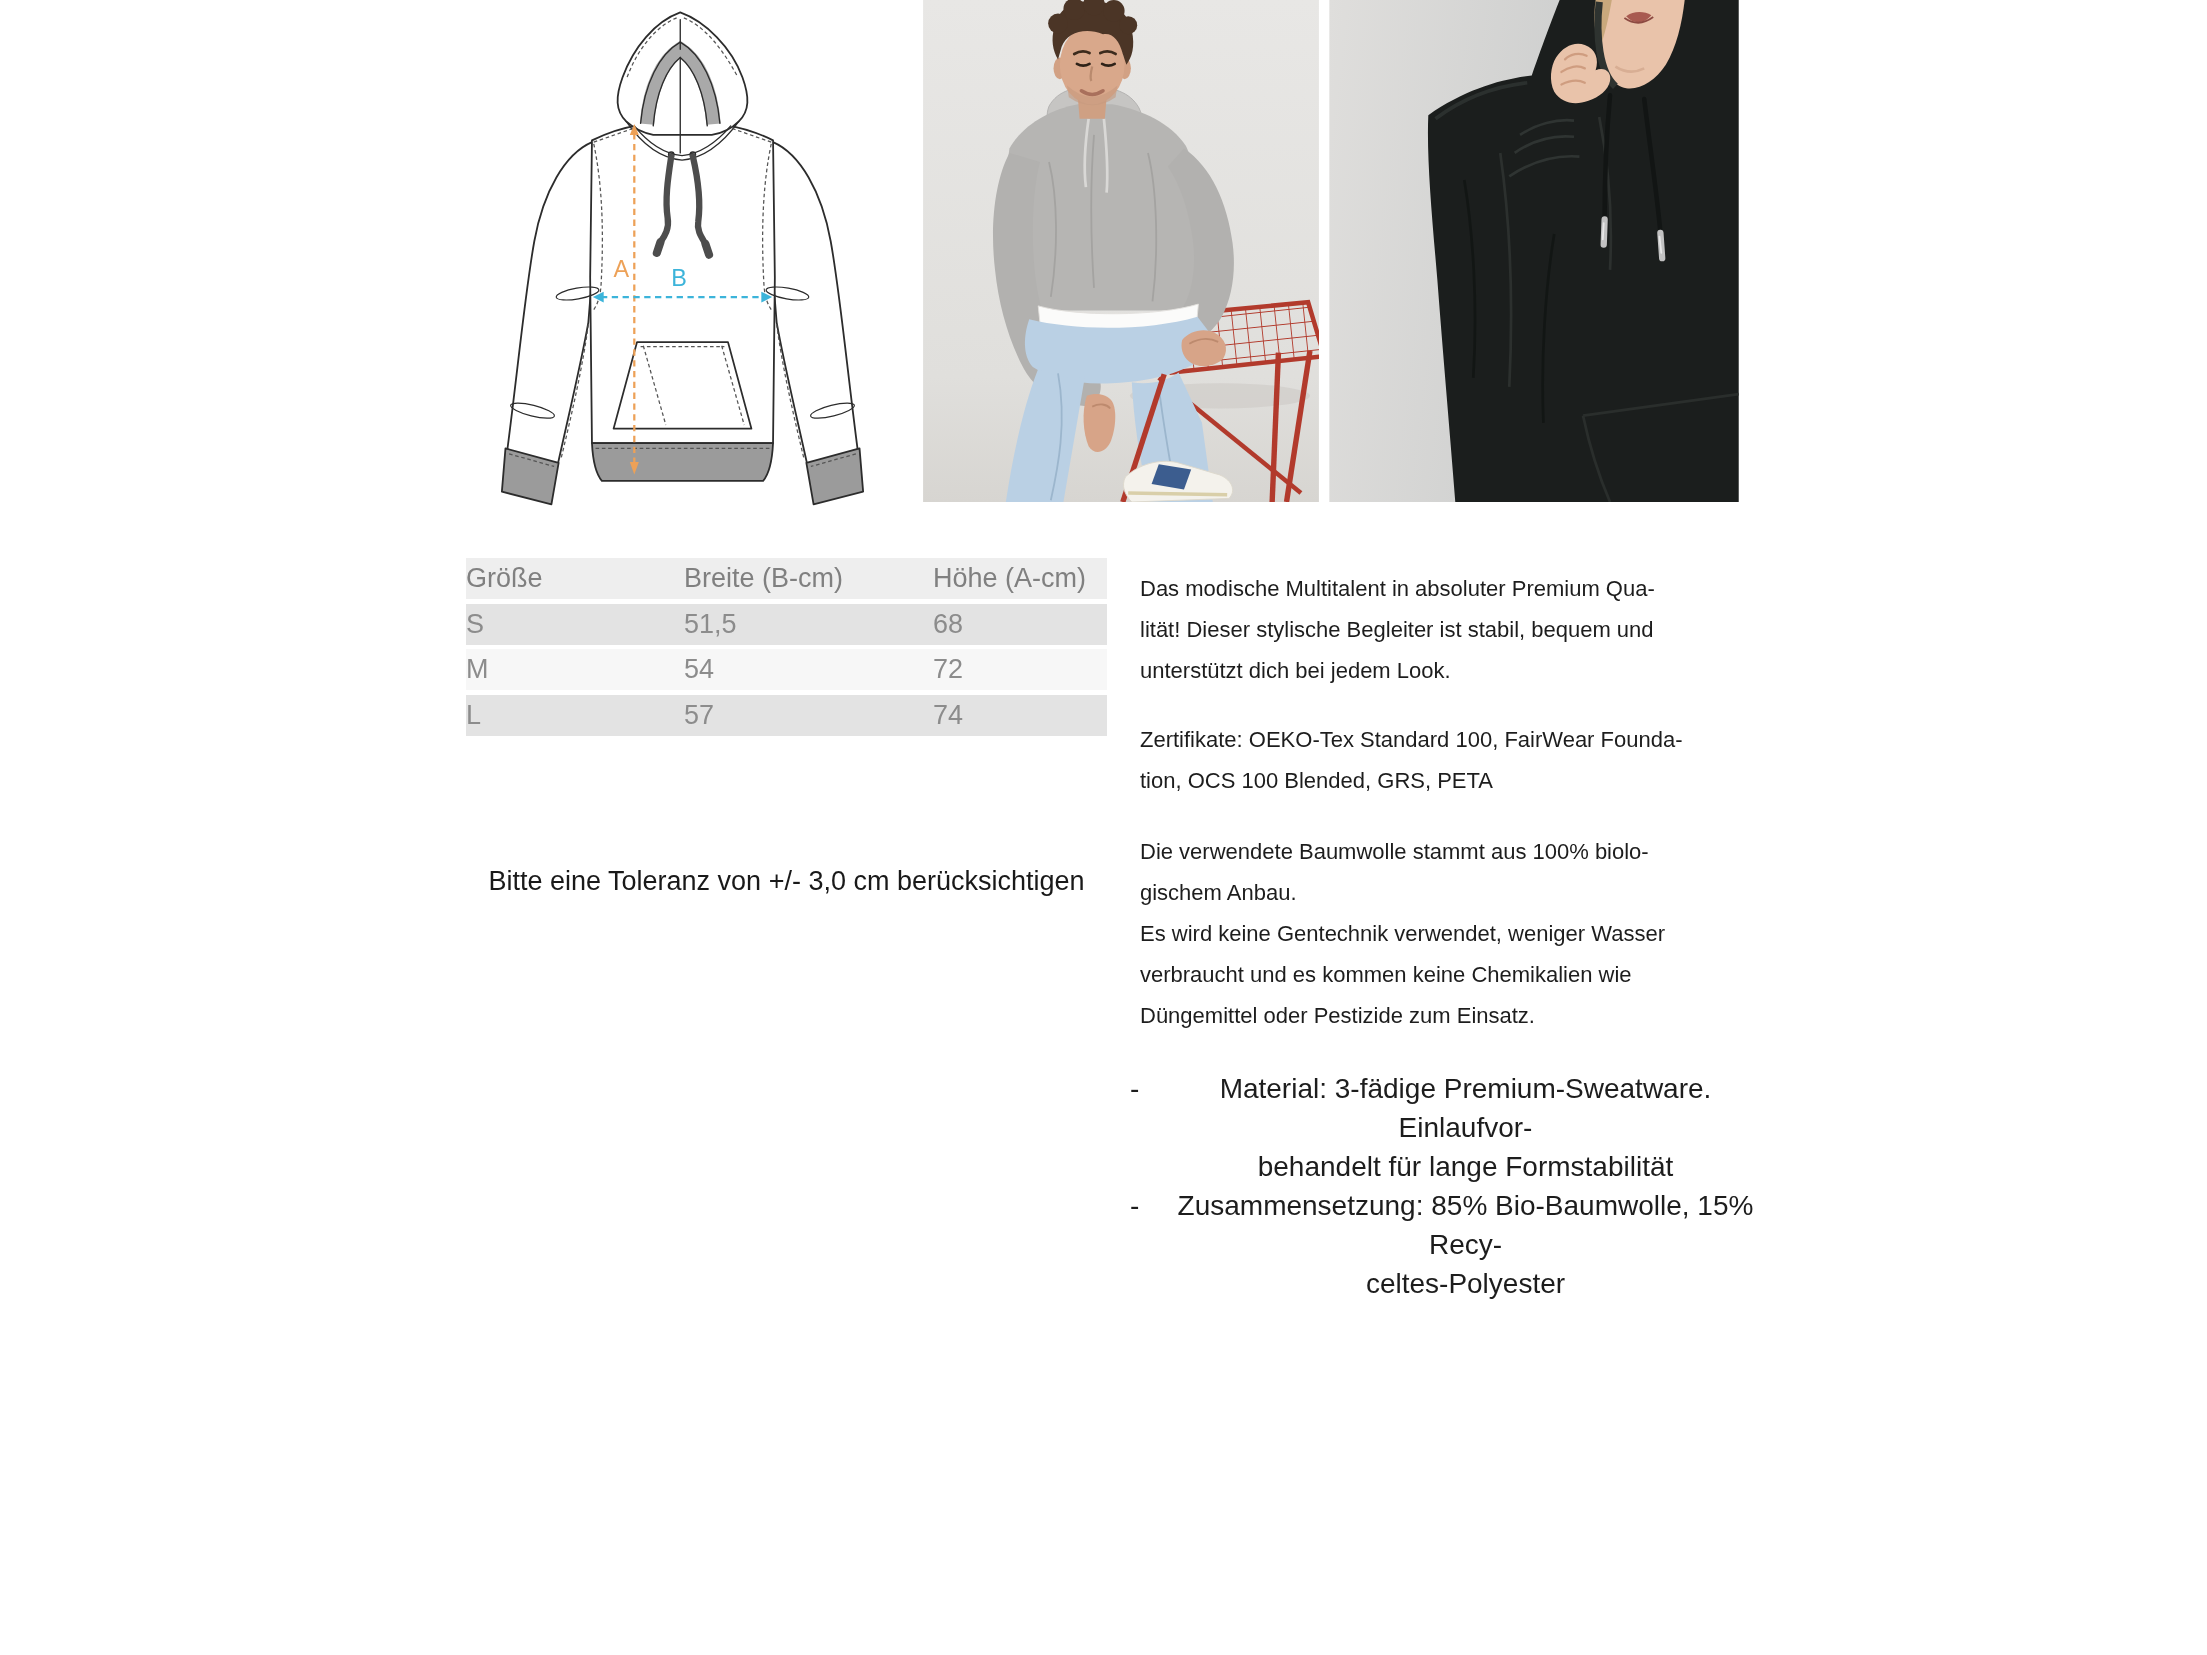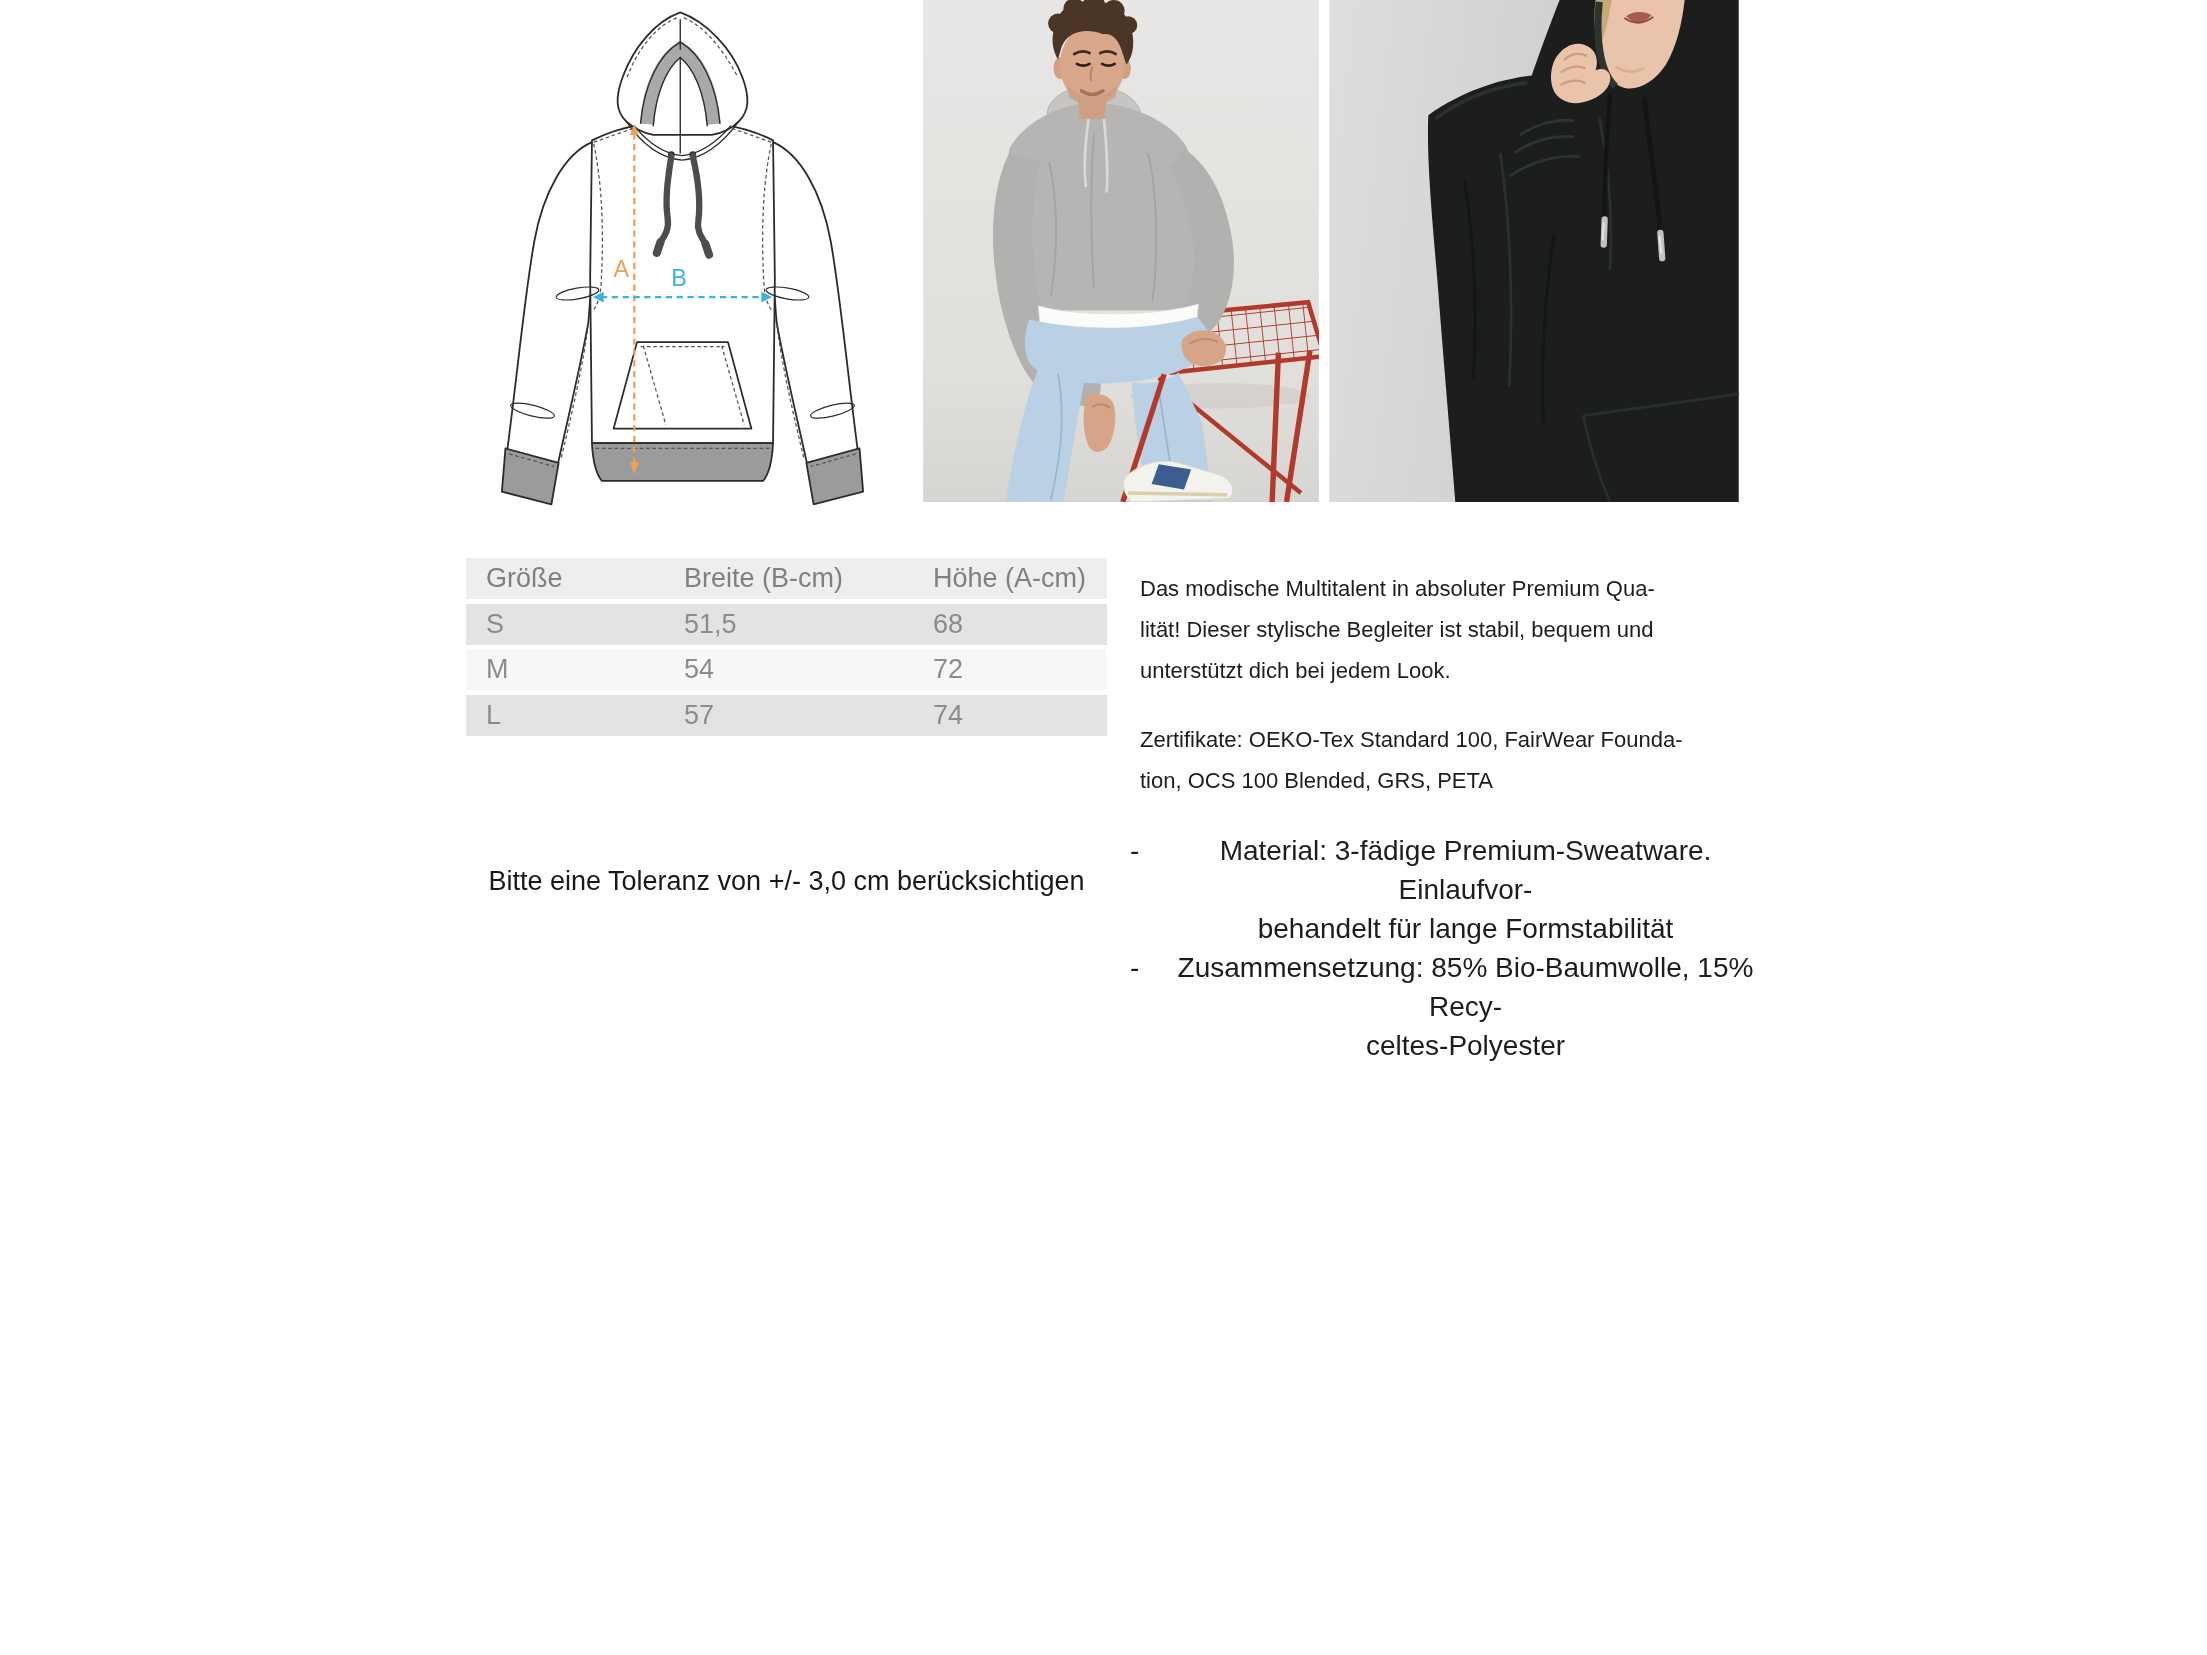--- a/index.html
+++ b/index.html
@@ -9,21 +9,21 @@
 
   
   #diagram{left:500px;top:7.2px;width:365px;height:500px;}
   #photo-man{left:923px;top:0;width:396px;height:502px;}
   #photo-woman{left:1329px;top:0;width:410px;height:502px;}
 
   
   #size-table{left:466px;top:558px;width:641px;}
   .trow{display:grid;grid-template-columns:218px 249px 1fr;height:41px;
         margin-bottom:4.5px;align-items:center;font-size:27px;color:#8c8c8c;}
-  .trow > div:first-child{padding-left:20px;}
+  .trow > div:first-child{}
   .thead{background:#eeeeee;color:#808080;}
   .rdark{background:#e3e3e3;}
   .rlight{background:#f7f7f7;}
 
   
   #tolerance{left:466px;top:866px;width:641px;text-align:center;
              font-size:27px;color:#191919;}
 
   
   #description{left:1130px;top:558px;width:644px;}
@@ -285,20 +285,21 @@
     <div>57</div>
     <div>74</div>
   </div>
 </div>
 
 <div id="tolerance" class="abs">Bitte eine Toleranz von +/- 3,0 cm berücksichtigen</div>
 
 <div id="description" class="abs">
   <p class="p1">Das modische Multitalent in absoluter Premium Qua-<br>lität! Dieser stylische Begleiter ist stabil, bequem und<br>unterstützt dich bei jedem Look.</p>
   <p class="p3">Zertifikate: OEKO-Tex Standard 100, FairWear Founda-<br>tion, OCS 100 Blended, GRS, PETA</p>
+  <p class="p4">Die verwendete Baumwolle stammt aus 100% biolo-<br>gischem Anbau.<br>Es wird keine Gentechnik verwendet, weniger Wasser<br>verbraucht und es kommen keine Chemikalien wie<br>Düngemittel oder Pestizide zum Einsatz.</p>
 
   <div class="bullet">
     <span class="dash">-</span>
     <span class="btext">Material: 3-fädige Premium-Sweatware. Einlaufvor-<br>behandelt für lange Formstabilität</span>
   </div>
   <div class="bullet">
     <span class="dash">-</span>
     <span class="btext">Zusammensetzung: 85% Bio-Baumwolle, 15% Recy-<br>celtes-Polyester</span>
   </div>
 

